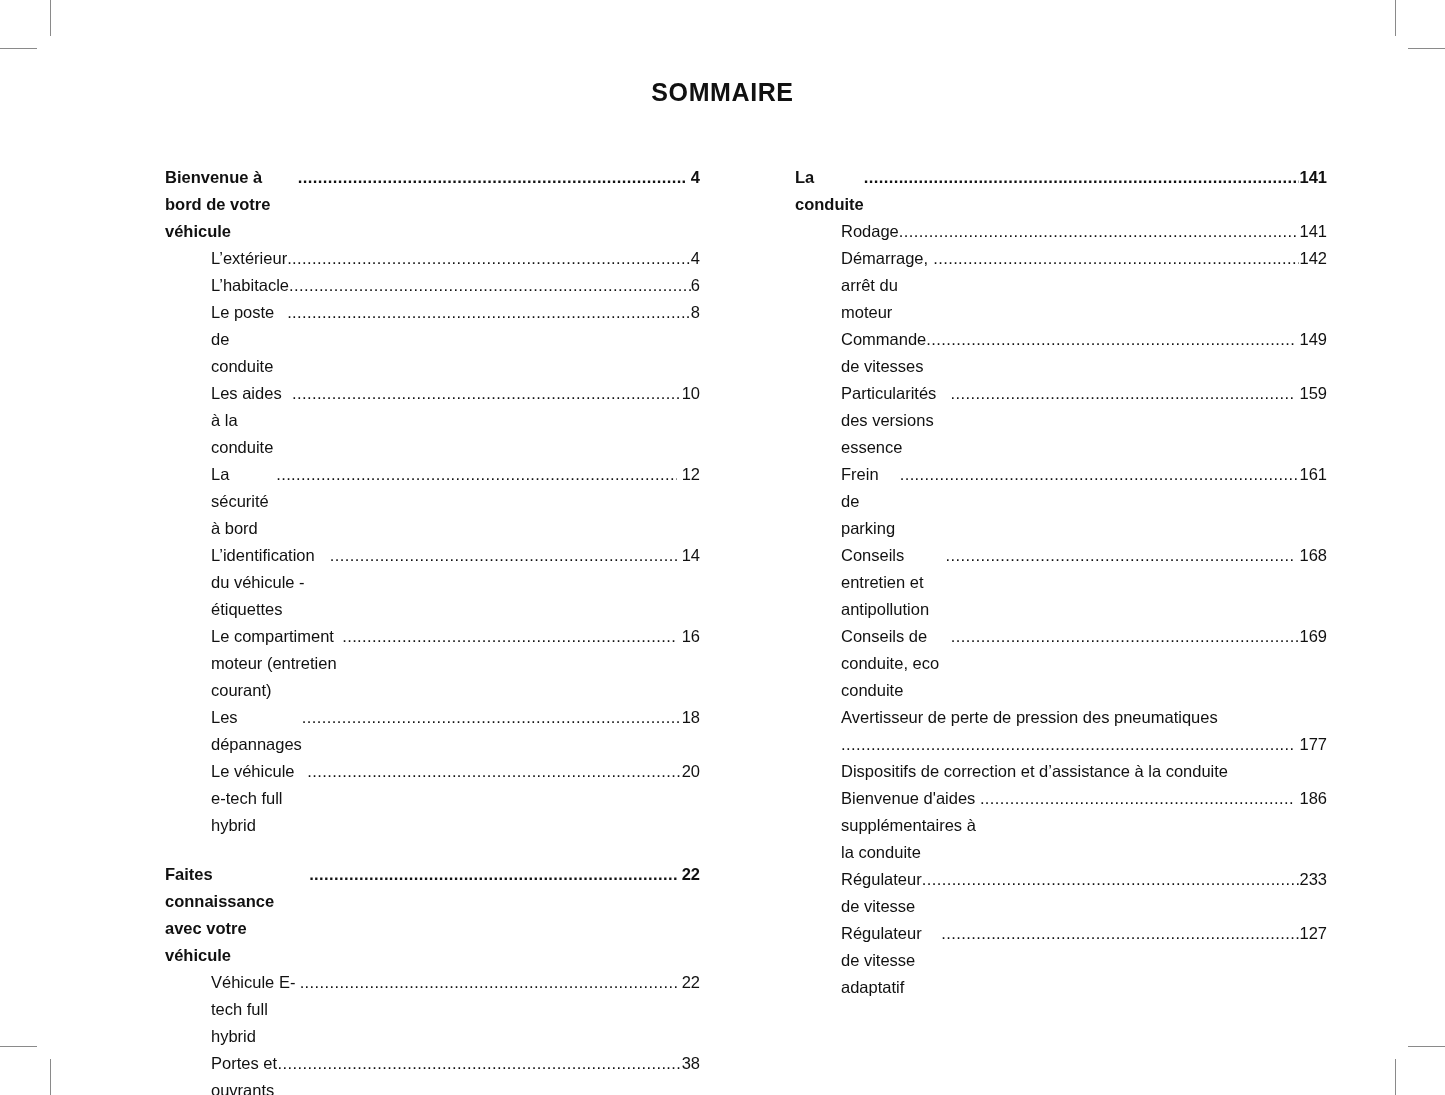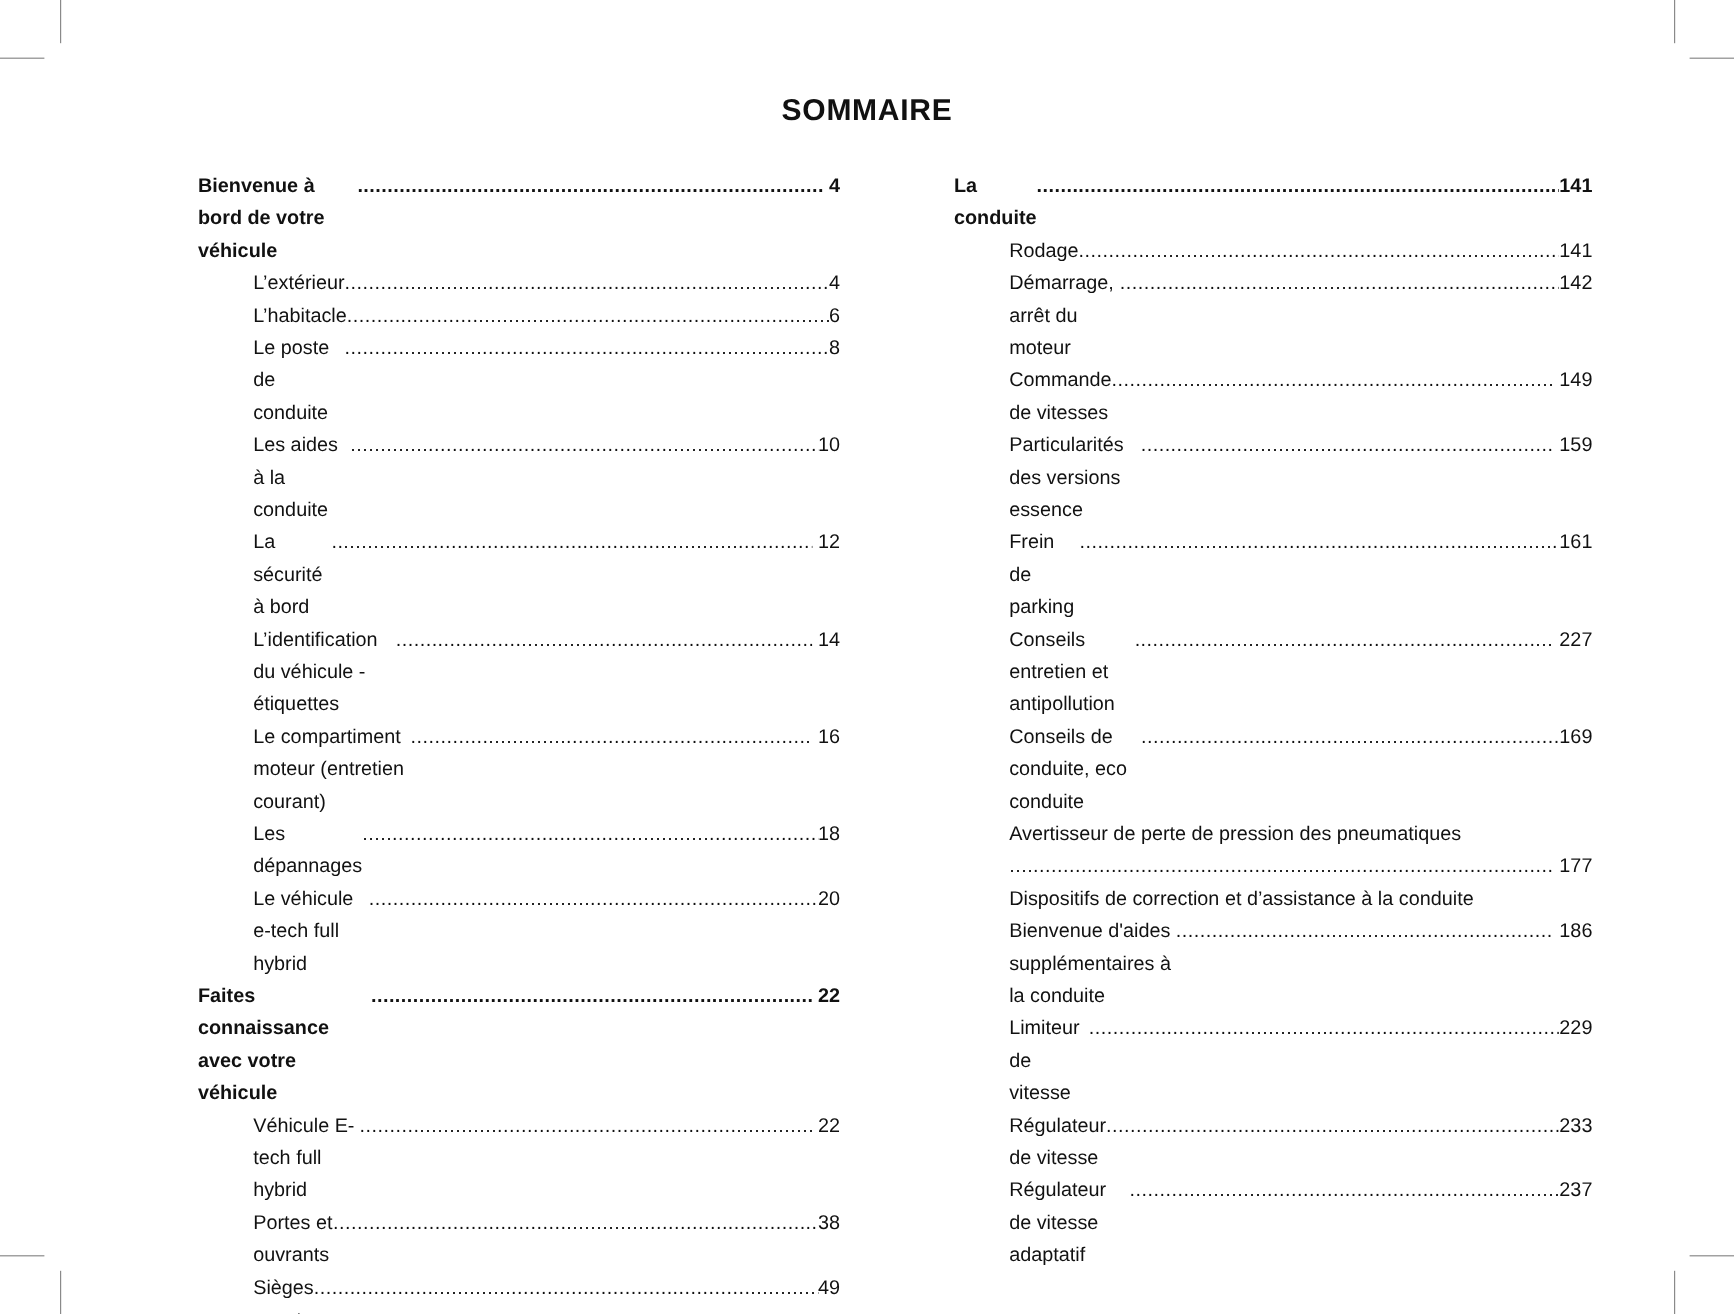--- a/index.html
+++ b/index.html
@@ -74,20 +74,21 @@
     box-sizing: border-box;
     line-height: 27px;
     font-size: 16.5px;
     color: #111111;
   }
 
   .toc-entry.level-1 {
     font-weight: bold;
     padding-left: 0;
     font-size: 16.5px;
+    margin-top: 22px;
   }
   .toc-entry.level-2 {
     font-weight: normal;
     padding-left: 46px;
   }
 
   
   .row {
     display: flex;
     align-items: baseline;
@@ -283,21 +284,21 @@
           <div class="row">
             <span class="label">Frein de parking</span>
             <span class="leader"></span>
             <span class="page-no">161</span>
           </div>
         </div>
         <div class="toc-entry level-2">
           <div class="row">
             <span class="label">Conseils entretien et antipollution</span>
             <span class="leader"></span>
-            <span class="page-no sp">227</span>
+            <span class="page-no sp">168</span>
           </div>
         </div>
         <div class="toc-entry level-2">
           <div class="row">
             <span class="label">Conseils de conduite, eco conduite</span>
             <span class="leader"></span>
             <span class="page-no">169</span>
           </div>
         </div>
         <div class="toc-entry level-2 wrapped">
@@ -313,35 +314,28 @@
         </div>
         <div class="toc-entry level-2">
           <div class="row">
             <span class="label">Bienvenue d'aides supplémentaires à la conduite</span>
             <span class="leader"></span>
             <span class="page-no sp">186</span>
           </div>
         </div>
         <div class="toc-entry level-2">
           <div class="row">
-            <span class="label">Limiteur de vitesse</span>
-            <span class="leader"></span>
-            <span class="page-no">229</span>
-          </div>
-        </div>
-        <div class="toc-entry level-2">
-          <div class="row">
             <span class="label">Régulateur de vitesse</span>
             <span class="leader"></span>
             <span class="page-no">233</span>
           </div>
         </div>
         <div class="toc-entry level-2">
           <div class="row">
             <span class="label">Régulateur de vitesse adaptatif</span>
             <span class="leader"></span>
-            <span class="page-no">237</span>
+            <span class="page-no">127</span>
           </div>
         </div>
       </div>
   </div>
 
 </div>
 
 </body></html>

